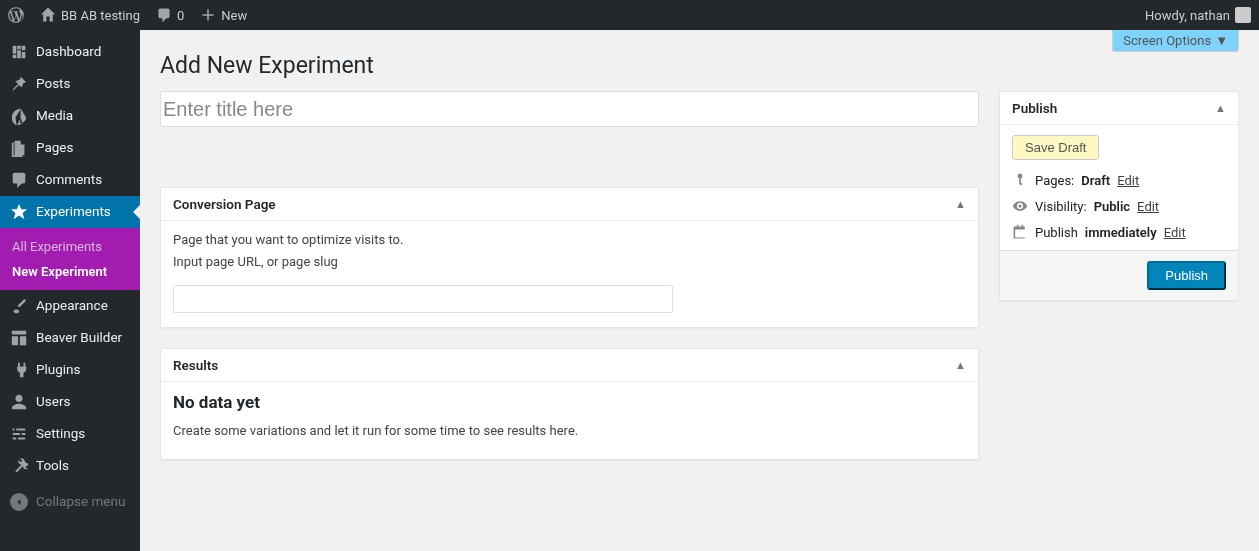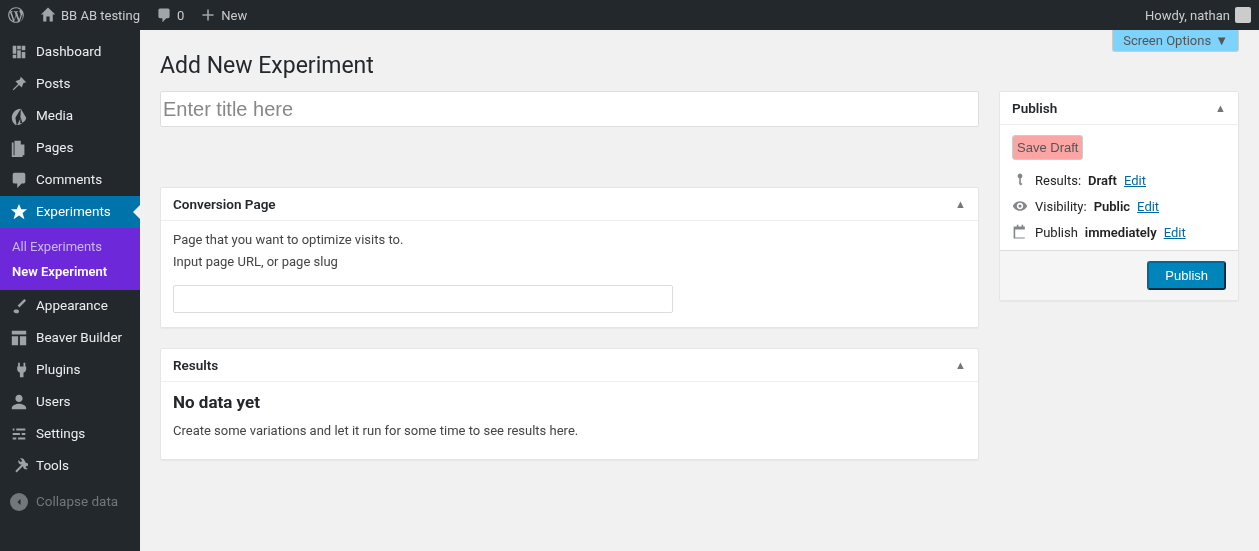--- a/index.html
+++ b/index.html
@@ -71,21 +71,21 @@
   .menu-item.current svg { fill: #fff; }
   .menu-item.current::after {
     content:"";
     position:absolute;
     right:-1px; top:50%;
     transform: translateY(-50%);
     border: 8px solid transparent;
     border-right-color: #f1f1f1;
   }
   .submenu {
-    background: #6d28d9;
+    background: #a21caf;
     padding: 6px 0;
   }
   .submenu-item {
     padding: 5px 12px;
     color: rgba(240,245,250,0.7);
     font-size: 13px;
     cursor: pointer;
   }
   .submenu-item.active { color: #fff; font-weight: 600; }
   .menu-item.collapse { color: #72777c; margin-top:4px;}
@@ -173,45 +173,45 @@
     border: 1px solid #ddd;
     border-radius: 2px;
     margin-top: 10px;
     padding: 2px 6px;
     font-size: 13px;
   }
   .results-title { font-size: 17px; font-weight:700; color:#23282d; margin-bottom:10px; }
   
   .publish-body { padding: 10px 12px; }
   .btn {
-    background: #fca5a5;
+    background: #fef9c3;
     border: 1px solid #ccc;
     border-radius: 3px;
-    padding: 4px 4px;
+    padding: 4px 12px;
     font-size: 13px;
     color: #555;
     cursor: pointer;
   }
   .btn-primary {
     background: #0085ba;
     border-color: #006799;
     color: #fff;
     padding: 5px 16px;
     border-radius: 3px;
     cursor:pointer;
     font-size:13px;
   }
   .publish-meta {
     margin-top: 12px;
     display:flex; flex-direction:column; gap:10px;
     font-size: 13px;
   }
   .meta-row { display:flex; align-items:center; gap:7px; color:#222;}
   .meta-row svg { width:16px; height:16px; fill:#82878c; flex-shrink:0;}
-  .meta-row a { color:#0369a1; text-decoration: underline; cursor:pointer; }
+  .meta-row a { color:#404040; text-decoration: underline; cursor:pointer; }
   .meta-row b { font-weight:600; }
   .publish-footer {
     border-top: 1px solid #ddd;
     background: #f5f5f5;
     padding: 10px 12px;
     display:flex; justify-content:flex-end;
   }
 </style>
 </head>
 <body>
@@ -326,21 +326,21 @@
         <path d="M17 3c-1.3-1.3-3.2-1.6-4.8-.9l2.8 2.8-2 2L10.2 4c-.7 1.6-.4 3.5.9 4.8.9.9 2.1 1.3 3.2 1.1l-7.8 7.8c-.4.4-.4 1 0 1.4l.4.4c.4.4 1 .4 1.4 0l7.8-7.8c-.2 1.1.2 2.3 1.1 3.2 1.3 1.3 3.2 1.6 4.8.9l-2.8-2.8 2-2 2.8 2.8c.7-1.6.4-3.5-.9-4.8-.9-.9-2.1-1.3-3.2-1.1L17 3z" transform="scale(0.85) translate(1,0)"></path>
       </svg>
     <span>Tools</span>
   </div>
   <div class="menu-item collapse">
     <span class="collapse-circle">
       <svg viewBox="0 0 20 20">
           <path d="M13 4l-6 6 6 6z"></path>
         </svg>
     </span>
-    <span>Collapse data</span>
+    <span>Collapse menu</span>
   </div>
 </div>
 
 <div class="main">
   <div class="screen-options">
     <span>Screen Options</span>
     <span>▼</span>
   </div>
 
   <h1 class="page-title">Add New Experiment</h1>
@@ -383,21 +383,21 @@
           <span>Publish</span>
           <span class="toggle">▲</span>
         </div>
         <div class="publish-body">
           <button class="btn">Save Draft</button>
           <div class="publish-meta">
             <div class="meta-row">
               <svg viewBox="0 0 20 20">
                   <path d="M10 2c1.7 0 3 1.3 3 3 0 1.3-.8 2.4-2 2.8V13l2 2-2 2-2-2V7.8C7.8 7.4 7 6.3 7 5c0-1.7 1.3-3 3-3z"></path>
                 </svg>
-              <span>Results:</span>
+              <span>Pages:</span>
               <b>Draft</b>
               <a>Edit</a>
             </div>
             <div class="meta-row">
               <svg viewBox="0 0 20 20">
                   <path d="M10 4C5 4 1.7 8 1 10c.7 2 4 6 9 6s8.3-4 9-6c-.7-2-4-6-9-6zm0 10c-2.2 0-4-1.8-4-4s1.8-4 4-4 4 1.8 4 4-1.8 4-4 4zm0-6c-1.1 0-2 .9-2 2s.9 2 2 2 2-.9 2-2-.9-2-2-2z"></path>
                 </svg>
               <span>Visibility:</span>
               <b>Public</b>
               <a>Edit</a>

